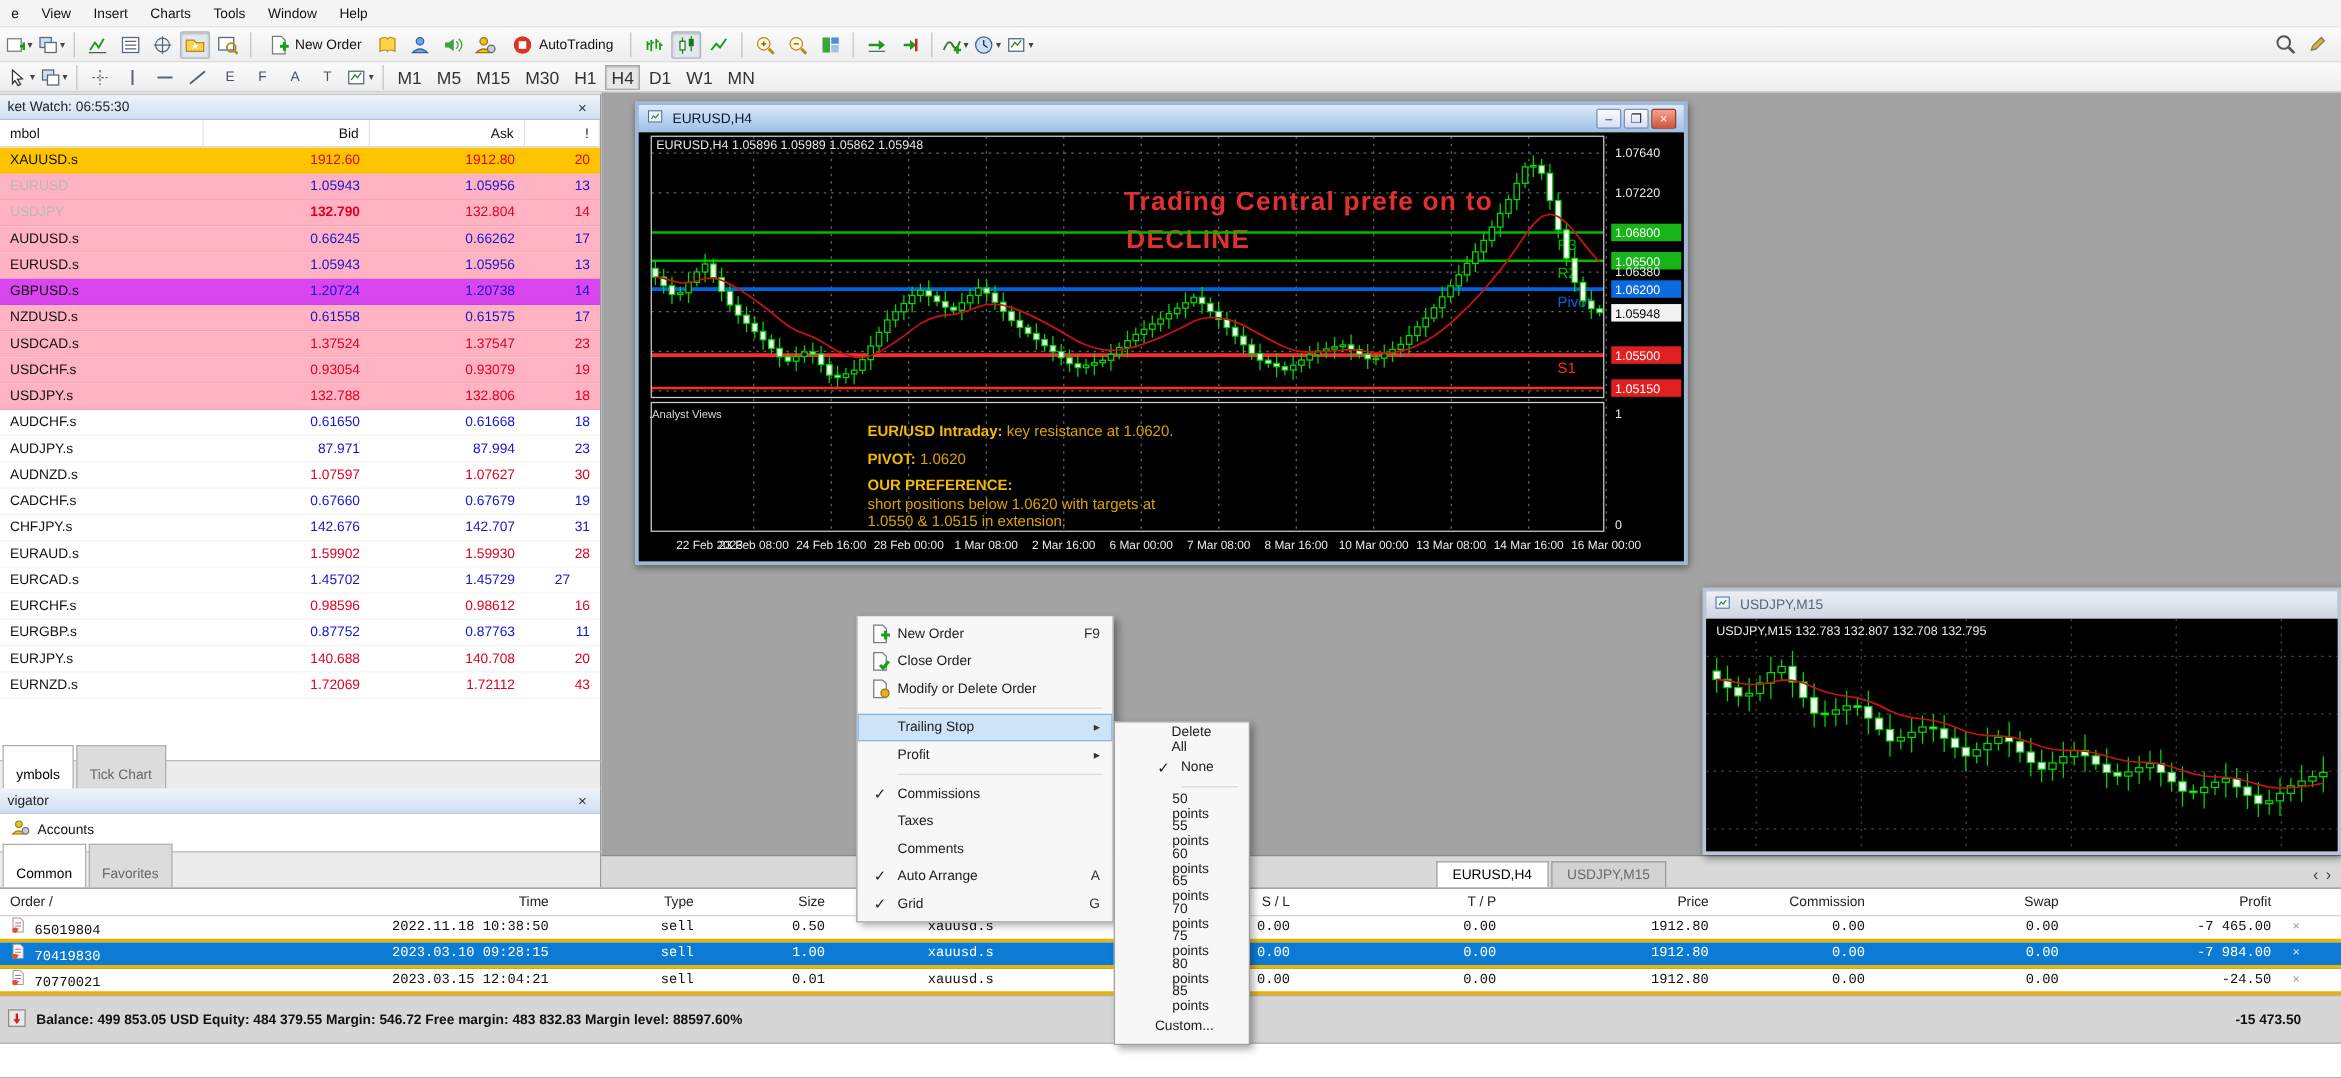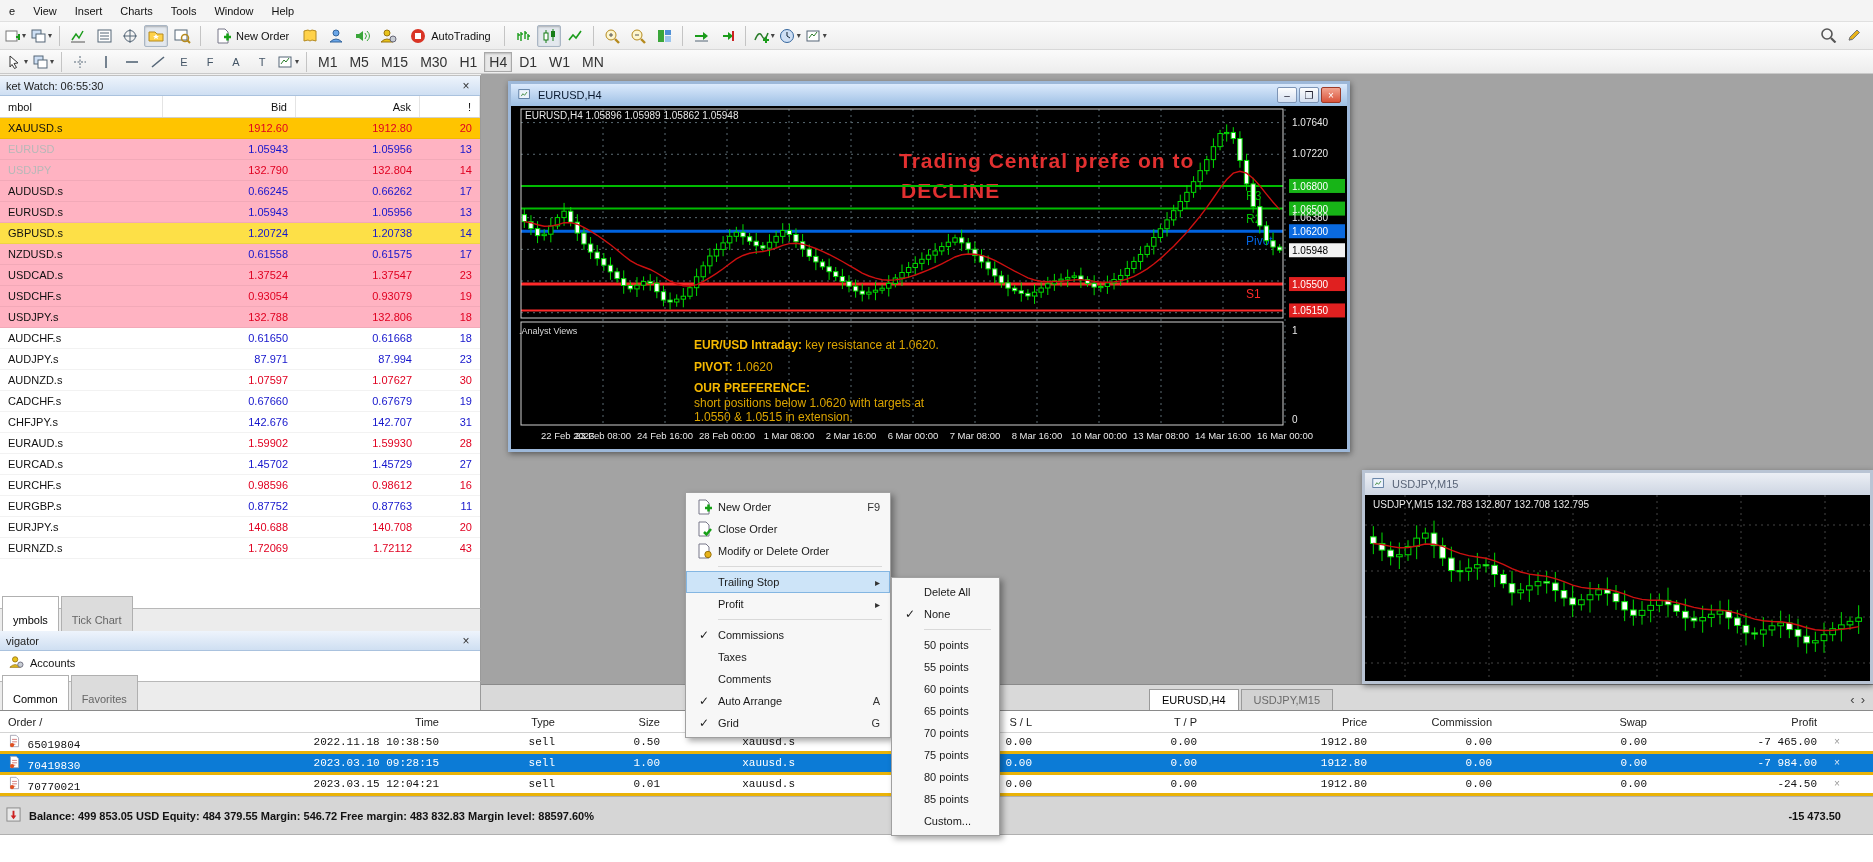--- a/index.html
+++ b/index.html
@@ -352,37 +352,37 @@
           <span class="num" style="color: rgb(224, 0, 32);">20</span>
         </div>
         <div class="mw-row" style="background: rgb(255, 179, 194);">
           <span style="color: rgb(184, 184, 184);">EURUSD</span>
           <span class="num" style="color: rgb(21, 21, 204);">1.05943</span>
           <span class="num" style="color: rgb(21, 21, 204);">1.05956</span>
           <span class="num" style="color: rgb(21, 21, 204);">13</span>
         </div>
         <div class="mw-row" style="background: rgb(255, 179, 194);">
           <span style="color: rgb(184, 184, 184);">USDJPY</span>
-          <span class="num" style="color: rgb(224, 0, 32);">132.790</span>
+          <span class="num" style="color: rgb(224, 0, 32); font-weight: bold;">132.790</span>
           <span class="num" style="color: rgb(224, 0, 32);">132.804</span>
           <span class="num" style="color: rgb(224, 0, 32);">14</span>
         </div>
         <div class="mw-row" style="background: rgb(255, 179, 194);">
           <span>AUDUSD.s</span>
           <span class="num" style="color: rgb(21, 21, 204);">0.66245</span>
           <span class="num" style="color: rgb(21, 21, 204);">0.66262</span>
           <span class="num" style="color: rgb(21, 21, 204);">17</span>
         </div>
         <div class="mw-row" style="background: rgb(255, 179, 194);">
           <span>EURUSD.s</span>
           <span class="num" style="color: rgb(21, 21, 204);">1.05943</span>
           <span class="num" style="color: rgb(21, 21, 204);">1.05956</span>
           <span class="num" style="color: rgb(21, 21, 204);">13</span>
         </div>
-        <div class="mw-row" style="background: #fde047;">
+        <div class="mw-row" style="background: #d946ef;">
           <span>GBPUSD.s</span>
           <span class="num" style="color: rgb(21, 21, 204);">1.20724</span>
           <span class="num" style="color: rgb(21, 21, 204);">1.20738</span>
           <span class="num" style="color: rgb(21, 21, 204);">14</span>
         </div>
         <div class="mw-row" style="background: rgb(255, 179, 194);">
           <span>NZDUSD.s</span>
           <span class="num" style="color: rgb(21, 21, 204);">0.61558</span>
           <span class="num" style="color: rgb(21, 21, 204);">0.61575</span>
           <span class="num" style="color: rgb(21, 21, 204);">17</span>
@@ -438,21 +438,21 @@
         <div class="mw-row">
           <span>EURAUD.s</span>
           <span class="num" style="color: rgb(224, 0, 32);">1.59902</span>
           <span class="num" style="color: rgb(224, 0, 32);">1.59930</span>
           <span class="num" style="color: rgb(224, 0, 32);">28</span>
         </div>
         <div class="mw-row">
           <span>EURCAD.s</span>
           <span class="num" style="color: rgb(21, 21, 204);">1.45702</span>
           <span class="num" style="color: rgb(21, 21, 204);">1.45729</span>
-          <span class="num" style="color: rgb(21, 21, 204);">27</span>
+          <span class="num" style="color: rgb(21, 21, 204); text-align: center;">27</span>
         </div>
         <div class="mw-row">
           <span>EURCHF.s</span>
           <span class="num" style="color: rgb(224, 0, 32);">0.98596</span>
           <span class="num" style="color: rgb(224, 0, 32);">0.98612</span>
           <span class="num" style="color: rgb(224, 0, 32);">16</span>
         </div>
         <div class="mw-row">
           <span>EURGBP.s</span>
           <span class="num" style="color: rgb(21, 21, 204);">0.87752</span>
@@ -1112,21 +1112,21 @@
         <span class="lbl">Auto Arrange</span>
         <span class="sc">A</span>
       </div>
       <div class="mi">
         <span class="ic">✓</span>
         <span class="lbl">Grid</span>
         <span class="sc">G</span>
       </div>
     </div>
 
-  <div id="sub-menu" class="ctx" style="left:891px;top:577px;width:109px;z-index:201;">
+  <div id="sub-menu" class="ctx" style="left:891px;top:577px;width:109px;z-index:201;padding-left:21px;">
       <div class="mi">
         <span class="ic"></span>
         <span class="lbl">Delete All</span>
       </div>
       <div class="mi">
         <span class="ic">✓</span>
         <span class="lbl">None</span>
       </div>
       <div class="mi-sep"></div>
       <div class="mi">

